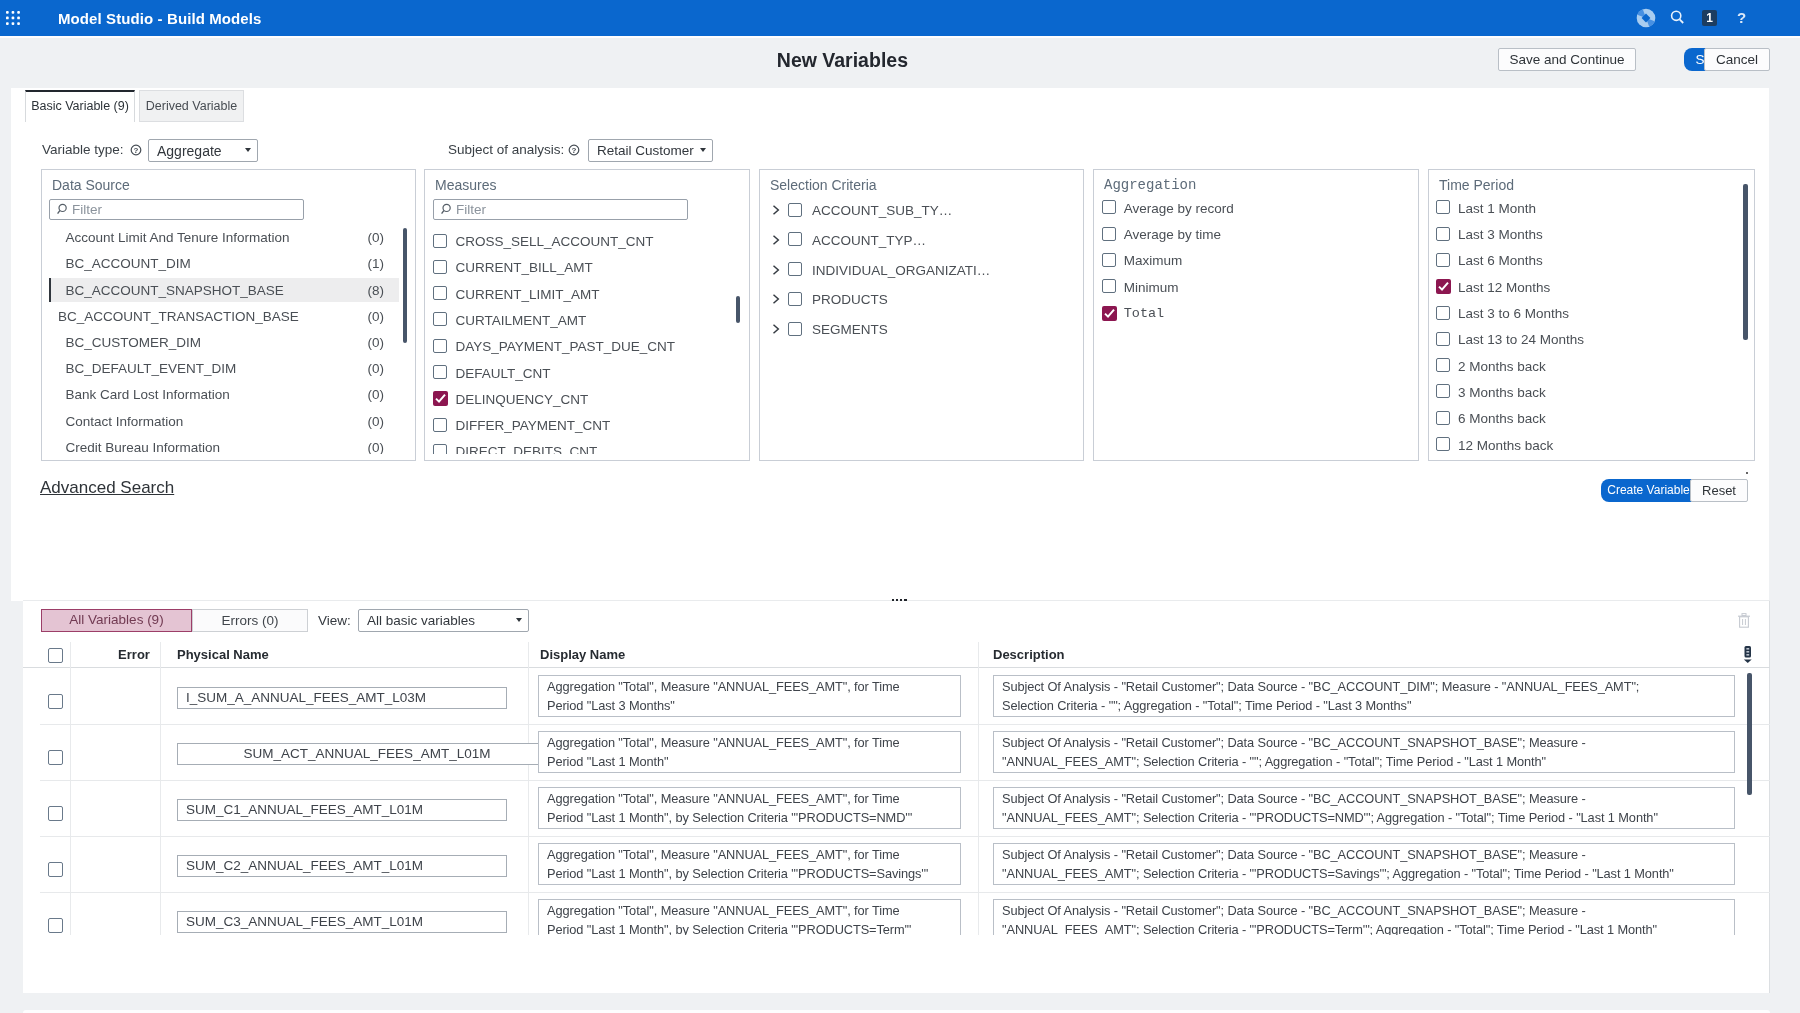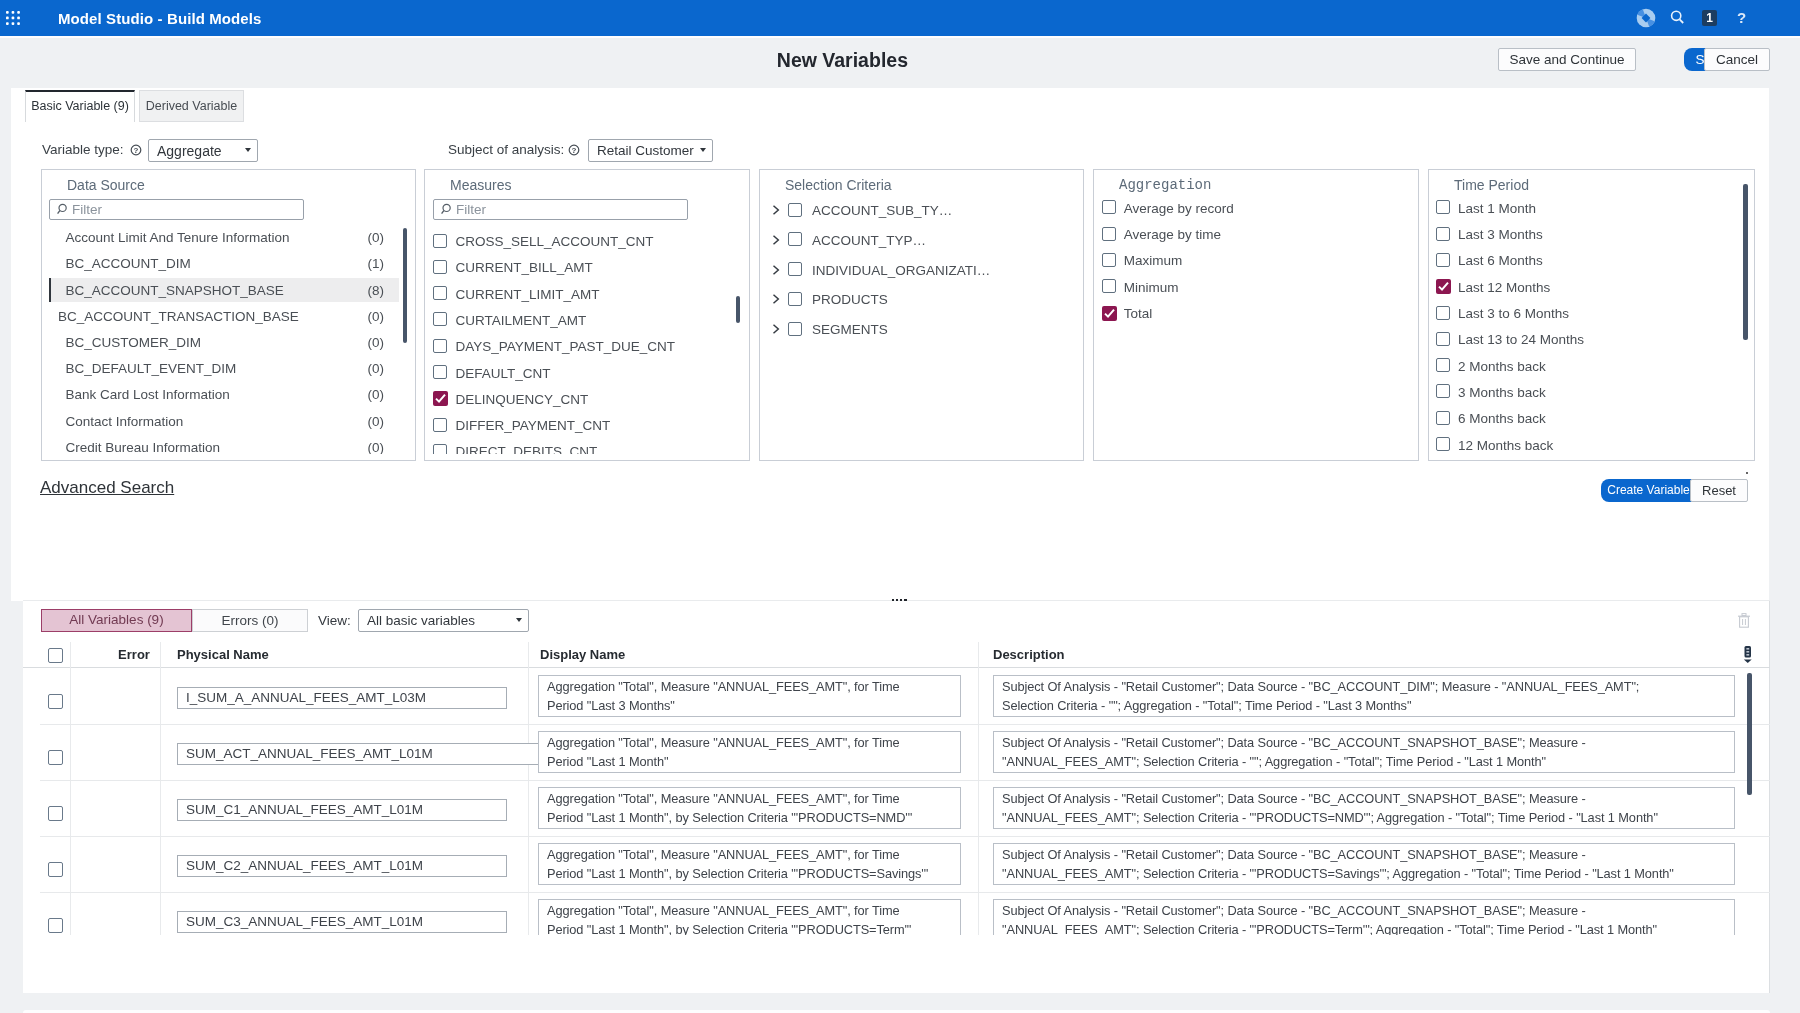--- a/index.html
+++ b/index.html
@@ -1,20 +1,20 @@
 <!DOCTYPE html>
 <html><head><meta charset="utf-8">
 <style>
 *{margin:0;padding:0;box-sizing:border-box;font-family:"Liberation Sans",sans-serif;}
 html,body{width:1800px;height:1013px;overflow:hidden;background:#eff1f3;position:relative;}
 .abs{position:absolute;}
 .cb{position:absolute;width:14px;height:14px;border:1.5px solid #60707f;border-radius:2px;background:#fff;}
 .cbk{position:absolute;width:15px;height:15px;border-radius:2px;background:#8c1650;}
 .cbg{position:absolute;width:15px;height:15px;border:1.5px solid #69798a;border-radius:2px;background:#fff;}
-.ptitle{position:absolute;font-size:14px;color:#5d6b79;margin-left:15px;}
+.ptitle{position:absolute;font-size:14px;color:#5d6b79;}
 .panel{position:absolute;background:#fff;border:1px solid #c9ced6;top:169px;height:292px;}
 .filterbox{position:absolute;height:21px;border:1px solid #98a0aa;border-radius:2px;background:#fff;}
 .lrow{position:absolute;font-size:13.5px;color:#4a4f55;white-space:nowrap;}
 .btn{position:absolute;height:23px;border:1px solid #b9bfc6;background:#fcfcfd;border-radius:2px;font-size:13.5px;color:#2e3338;text-align:center;line-height:21px;}
 .bluebtn{position:absolute;height:23px;background:#0a67ce;border-radius:8px;font-size:13.5px;color:#fff;text-align:center;line-height:23px;margin-left:41px;}
 .hdr{position:absolute;font-weight:bold;font-size:13px;color:#262b31;}
 .gline{position:absolute;background:#e8eaec;}
 .box2{position:absolute;height:42px;border:1px solid #b9bfc7;background:#fff;font-size:12.8px;letter-spacing:-0.1px;color:#3e434a;line-height:18.5px;padding:2px 8px;overflow:hidden;white-space:nowrap;}
 .pinput{position:absolute;height:22px;border:1px solid #a6adb5;background:#fff;font-size:13.5px;color:#3e434a;line-height:20px;padding:0 8px;overflow:hidden;white-space:nowrap;}
 .chev{position:absolute;width:8px;height:10px;}
@@ -171,21 +171,21 @@
 <div class="cb" style="left:8px;top:56.60000000000001px;"></div>
 <div class="lrow" style="left:29.7px;top:57.1px;">Average by time</div>
 <div class="cb" style="left:8px;top:82.9px;"></div>
 <div class="lrow" style="left:29.7px;top:83.4px;">Maximum</div>
 <div class="cb" style="left:8px;top:109.20000000000002px;"></div>
 <div class="lrow" style="left:29.7px;top:109.7px;">Minimum</div>
 <div class="cbk" style="left:8px;top:135.5px;"></div>
     <svg class="abs" style="left:8px;top:135.5px;" width="15" height="15">
       <path d="M3,7.6 L6,10.6 L12,3.6" fill="none" stroke="#fff" stroke-width="2"></path>
     </svg>
-<div class="lrow" style="left:29.7px;top:136.0px;">Total</div>
+<div class="lrow" style="left:29.7px;top:136.0px;font-family:Liberation Mono, monospace;">Total</div>
 </div>
 <div class="abs" style="left:1429px;top:170px;width:325px;height:284px;overflow:hidden;">
 <div class="cb" style="left:7.4px;top:30.30000000000001px;"></div>
 <div class="lrow" style="left:29px;top:30.8px;">Last 1 Month</div>
 <div class="cb" style="left:7.4px;top:56.60000000000001px;"></div>
 <div class="lrow" style="left:29px;top:57.1px;">Last 3 Months</div>
 <div class="cb" style="left:7.4px;top:82.9px;"></div>
 <div class="lrow" style="left:29px;top:83.4px;">Last 6 Months</div>
 <div class="cbk" style="left:7.4px;top:109.20000000000002px;"></div>
     <svg class="abs" style="left:7.4px;top:109.20000000000002px;" width="15" height="15">
@@ -247,21 +247,21 @@
 <div class="gline" style="left:527.8px;top:642px;width:1px;height:293px;"></div>
 <div class="gline" style="left:977.5px;top:642px;width:1px;height:293px;"></div>
 <div class="abs" style="left:23px;top:668px;width:1747px;height:267px;overflow:hidden;">
 <div class="abs" style="left:17px;top:55.7px;width:1730px;height:1px;background:#e7e9eb;"></div>
 <div class="cbg" style="left:24.5px;top:26.0px;"></div>
 <div class="pinput" style="left:154px;top:19.0px;width:330px;">I_SUM_A_ANNUAL_FEES_AMT_L03M</div>
 <div class="box2" style="left:515px;top:7.0px;width:423px;">Aggregation "Total", Measure "ANNUAL_FEES_AMT", for Time<br>Period "Last 3 Months"</div>
 <div class="box2" style="left:970px;top:7.0px;width:742px;">Subject Of Analysis - "Retail Customer"; Data Source - "BC_ACCOUNT_DIM"; Measure - "ANNUAL_FEES_AMT";<br>Selection Criteria - ""; Aggregation - "Total"; Time Period - "Last 3 Months"</div>
 <div class="abs" style="left:17px;top:111.8px;width:1730px;height:1px;background:#e7e9eb;"></div>
 <div class="cbg" style="left:24.5px;top:82.1px;"></div>
-<div class="pinput" style="left:154px;top:75.1px;width:380px;">SUM_ACT_ANNUAL_FEES_AMT_L01M</div>
+<div class="pinput" style="left:154px;top:75.1px;width:380px;text-align:center;">SUM_ACT_ANNUAL_FEES_AMT_L01M</div>
 <div class="box2" style="left:515px;top:63.1px;width:423px;">Aggregation "Total", Measure "ANNUAL_FEES_AMT", for Time<br>Period "Last 1 Month"</div>
 <div class="box2" style="left:970px;top:63.1px;width:742px;">Subject Of Analysis - "Retail Customer"; Data Source - "BC_ACCOUNT_SNAPSHOT_BASE"; Measure -<br>"ANNUAL_FEES_AMT"; Selection Criteria - ""; Aggregation - "Total"; Time Period - "Last 1 Month"</div>
 <div class="abs" style="left:17px;top:167.9px;width:1730px;height:1px;background:#e7e9eb;"></div>
 <div class="cbg" style="left:24.5px;top:138.2px;"></div>
 <div class="pinput" style="left:154px;top:131.2px;width:330px;">SUM_C1_ANNUAL_FEES_AMT_L01M</div>
 <div class="box2" style="left:515px;top:119.2px;width:423px;">Aggregation "Total", Measure "ANNUAL_FEES_AMT", for Time<br>Period "Last 1 Month", by Selection Criteria "'PRODUCTS=NMD'"</div>
 <div class="box2" style="left:970px;top:119.2px;width:742px;">Subject Of Analysis - "Retail Customer"; Data Source - "BC_ACCOUNT_SNAPSHOT_BASE"; Measure -<br>"ANNUAL_FEES_AMT"; Selection Criteria - "'PRODUCTS=NMD'"; Aggregation - "Total"; Time Period - "Last 1 Month"</div>
 <div class="abs" style="left:17px;top:224.0px;width:1730px;height:1px;background:#e7e9eb;"></div>
 <div class="cbg" style="left:24.5px;top:194.3px;"></div>
 <div class="pinput" style="left:154px;top:187.3px;width:330px;">SUM_C2_ANNUAL_FEES_AMT_L01M</div>

